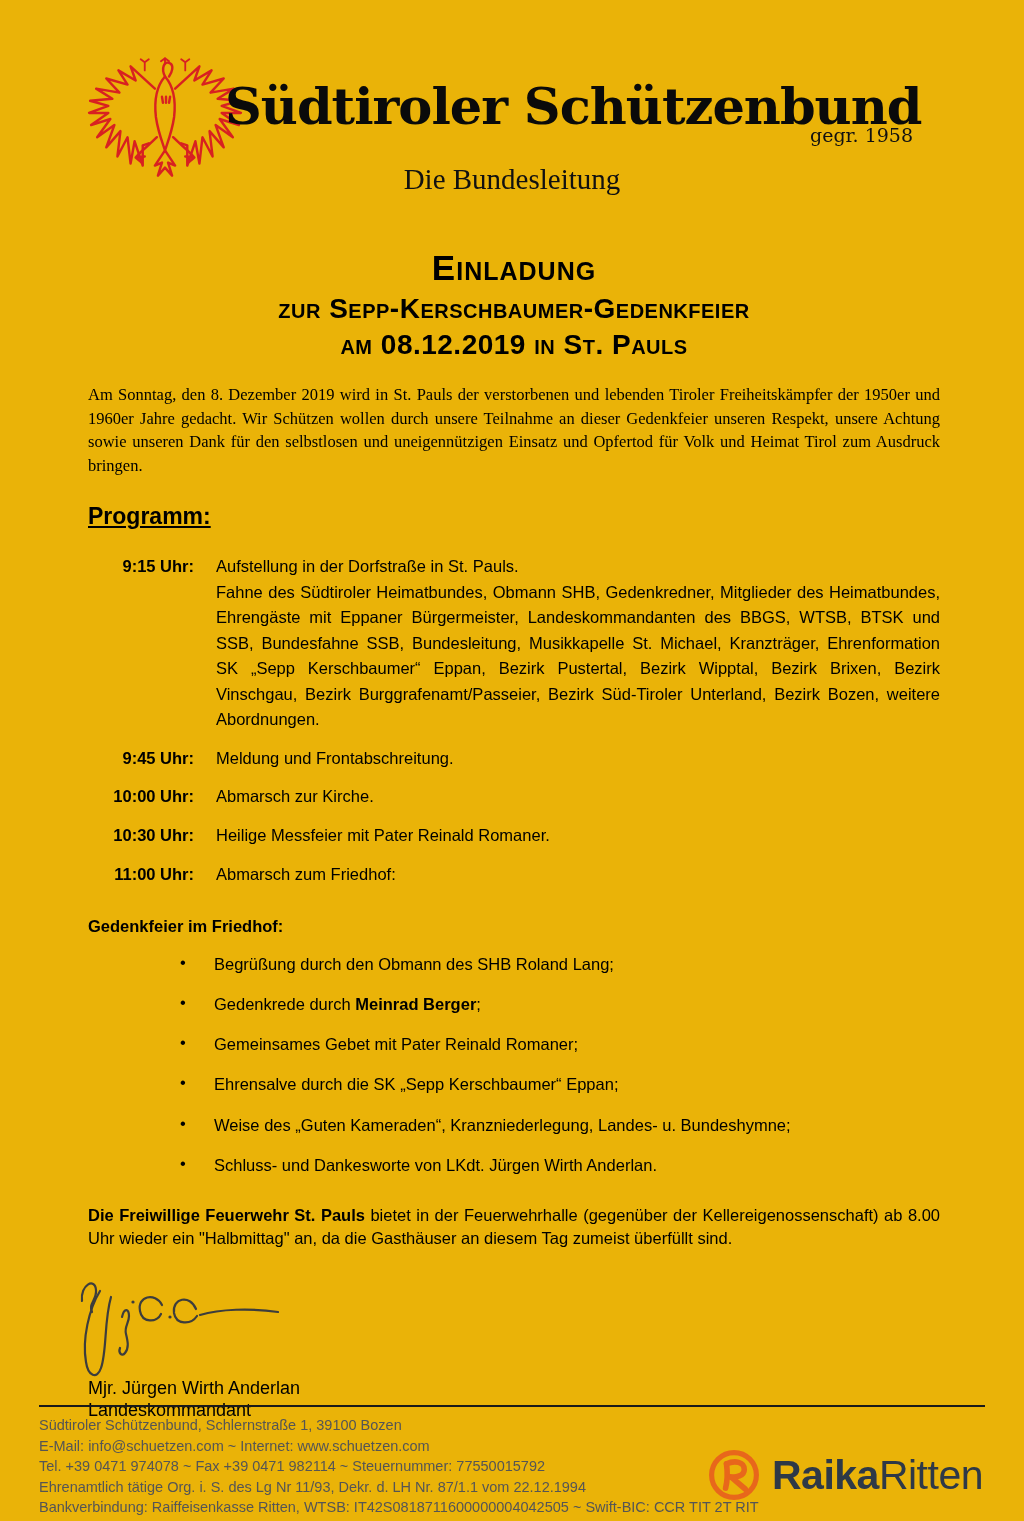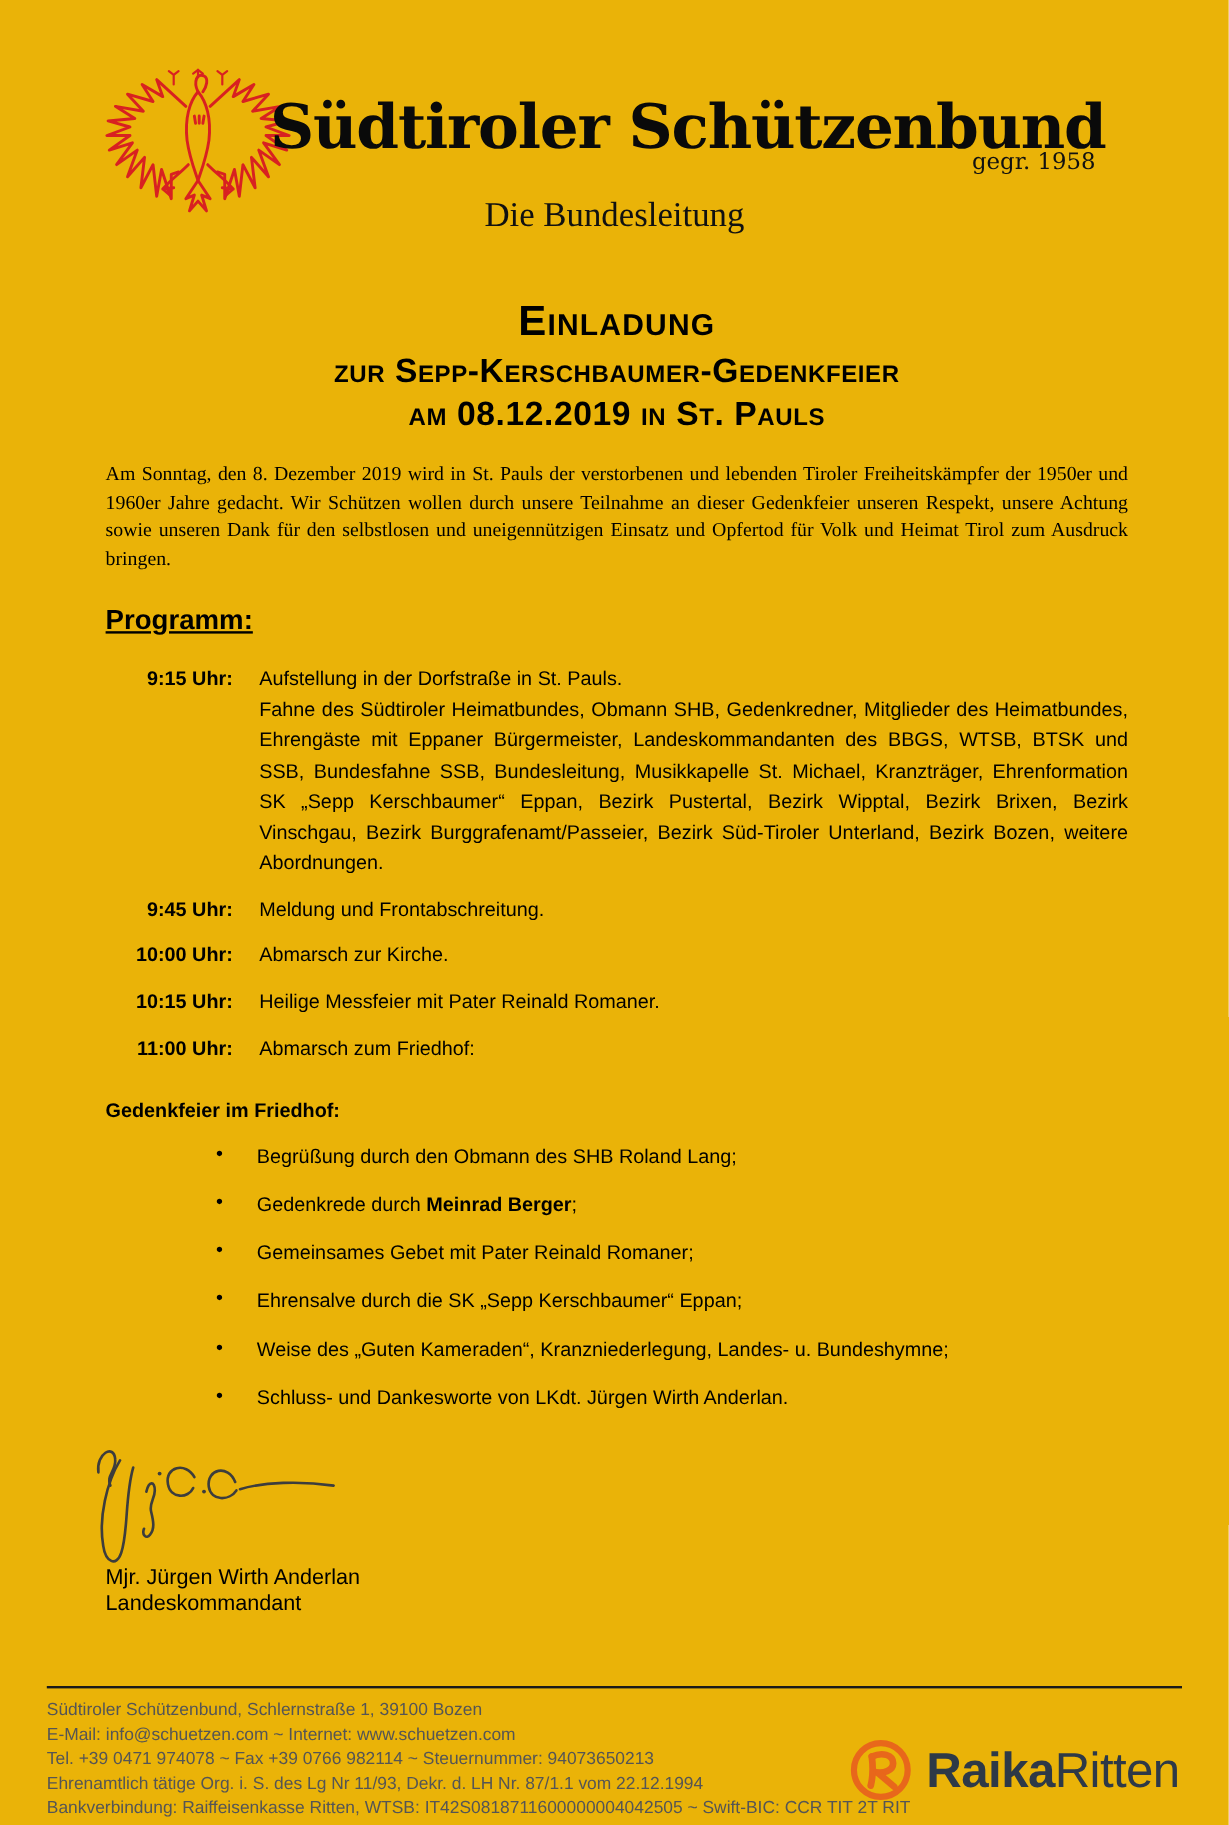--- a/index.html
+++ b/index.html
@@ -146,21 +146,21 @@
       </div>
       <div class="schedule-row">
         <div class="time-cell">9:45 Uhr:</div>
         <div class="desc-cell">Meldung und Frontabschreitung.</div>
       </div>
       <div class="schedule-row">
         <div class="time-cell">10:00 Uhr:</div>
         <div class="desc-cell">Abmarsch zur Kirche.</div>
       </div>
       <div class="schedule-row">
-        <div class="time-cell">10:15 Uhr:</div>
+        <div class="time-cell">10:30 Uhr:</div>
         <div class="desc-cell">Heilige Messfeier mit Pater Reinald Romaner.</div>
       </div>
       <div class="schedule-row">
         <div class="time-cell">11:00 Uhr:</div>
         <div class="desc-cell">Abmarsch zum Friedhof:</div>
       </div>
     </div>
 
     <div class="friedhof-heading">Gedenkfeier im Friedhof:</div>
 
@@ -184,20 +184,21 @@
       <div class="bullet-row">
         <span class="bullet-marker">•</span>
         <span class="bullet-text"><span>Weise des „Guten Kameraden“, Kranzniederlegung, Landes- u. Bundeshymne;</span></span>
       </div>
       <div class="bullet-row">
         <span class="bullet-marker">•</span>
         <span class="bullet-text"><span>Schluss- und Dankesworte von LKdt. Jürgen Wirth Anderlan.</span></span>
       </div>
     </div>
 
+    <p class="closing"><b>Die Freiwillige Feuerwehr St. Pauls</b><span> bietet in der Feuerwehrhalle (gegenüber der Kellereigenossenschaft) ab 8.00 Uhr wieder ein "Halbmittag" an, da die Gasthäuser an diesem Tag zumeist überfüllt sind.</span></p>
 
     <div class="signature-block">
       <svg class="signature-svg" viewBox="0 0 225 122" fill="none" stroke="#3d3d3d" stroke-width="2.2" stroke-linecap="round">
         <path d="M12,36 C10,20 25,12 26,25 C27,35 18,39 22,47"></path>
         <path d="M30,26 C19,44 12,74 16,97 C18,111 27,115 31,103 C37,86 34,56 41,32"></path>
         <path d="M52,52 C54,43 59,43 59,51 C59,58 54,62 56,69 C58,77 59,83 55,88 C52,92 48,88 50,83"></path>
         <circle cx="63" cy="37" r="1.6" fill="#3d3d3d" stroke="none"></circle>
         <path d="M92,40 C85,27 67,31 70,46 C72,58 87,58 91,49"></path>
         <circle cx="100" cy="52" r="1.6" fill="#3d3d3d" stroke="none"></circle>
         <path d="M126,44 C120,29 102,33 104,48 C106,60 121,60 127,51"></path>
@@ -208,21 +209,21 @@
         <div>Landeskommandant</div>
       </div>
     </div>
 
   </div>
 
   <div class="footer">
     <div class="footer-lines">
       <div>Südtiroler Schützenbund, Schlernstraße 1, 39100 Bozen</div>
       <div>E-Mail: info@schuetzen.com ~ Internet: www.schuetzen.com</div>
-      <div>Tel. +39 0471 974078 ~ Fax +39 0766 982114 ~ Steuernummer: 94073650213</div>
+      <div>Tel. +39 0471 974078 ~ Fax +39 0471 982114 ~ Steuernummer: 77550015792</div>
       <div>Ehrenamtlich tätige Org. i. S. des Lg Nr 11/93, Dekr. d. LH Nr. 87/1.1 vom 22.12.1994</div>
       <div>Bankverbindung: Raiffeisenkasse Ritten, WTSB: IT42S0818711600000004042505 ~ Swift-BIC: CCR TIT 2T RIT</div>
     </div>
     <div class="raika-logo">
       <svg class="raika-circle" viewBox="0 0 60 60" fill="none" stroke="#e8671b" stroke-linecap="round" stroke-linejoin="round">
         <circle cx="30" cy="30" r="24" stroke-width="5.5"></circle>
         <path d="M21,44 C23,36 23,26 22,18" stroke-width="6"></path>
         <path d="M22,18 C31,14 41,16 41,24 C41,31 32,33 26,32" stroke-width="6"></path>
         <path d="M28,33 L42,45" stroke-width="6"></path>
       </svg>

